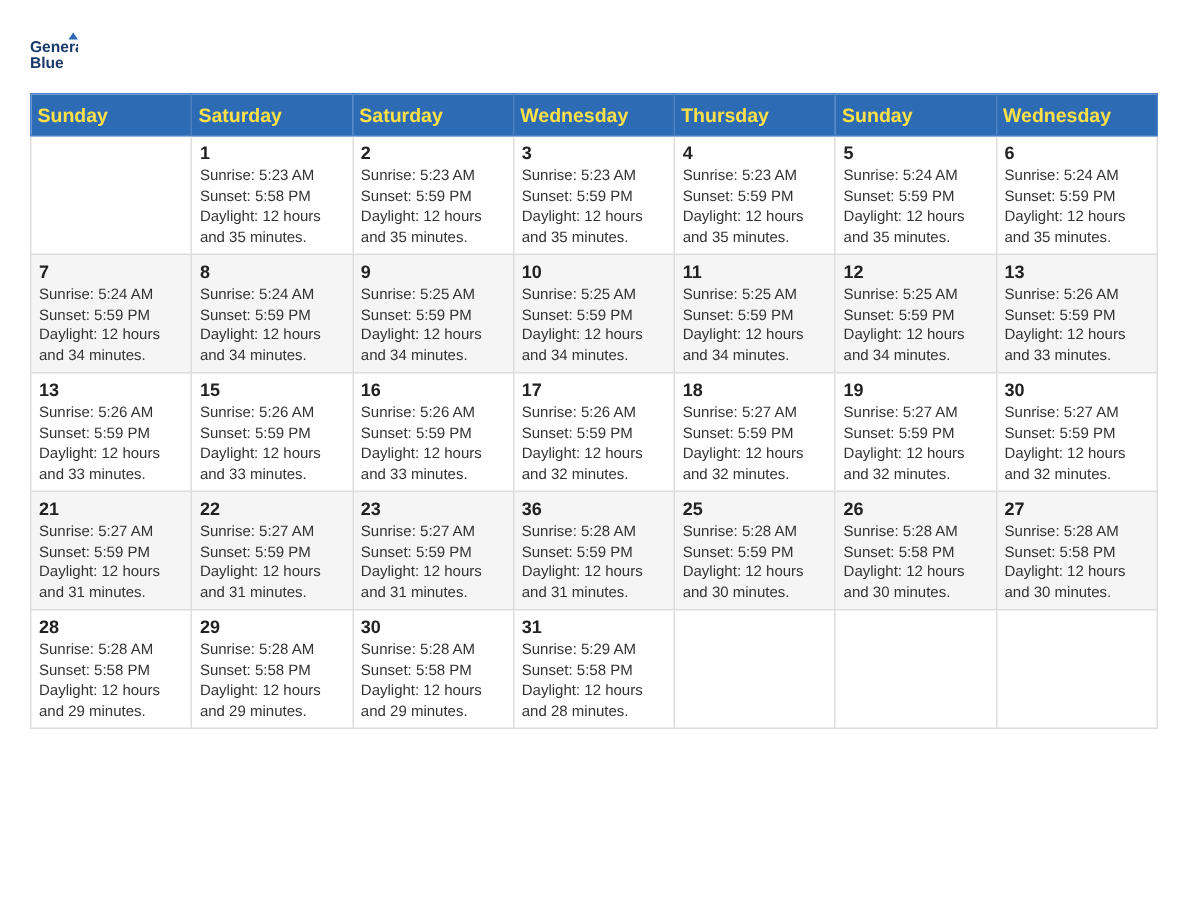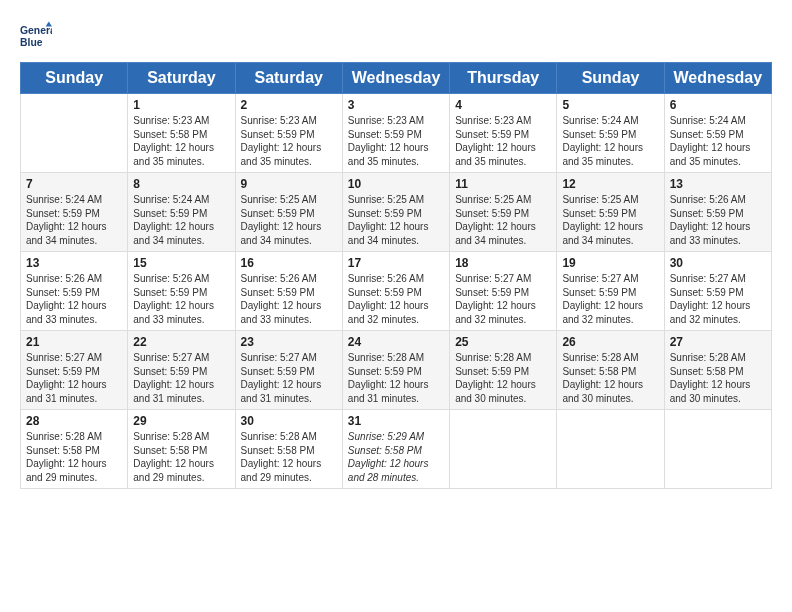--- a/index.html
+++ b/index.html
@@ -49,25 +49,25 @@
     }
     table {
       width: 100%;
       border-collapse: collapse;
       border: 1px solid #ccc;
     }
     thead tr {
       background-color: #2d6cb5;
     }
     thead th {
-      color: #ffffff;
-      font-size: 16px;
+      color: #fde047;
+      font-size: 13px;
       font-weight: bold;
       padding: 6px 4px;
-      text-align: center;
+      text-align: left;
       border: 1px solid #4a80c4;
     }
     tbody tr {
       border-bottom: 1px solid #ccc;
     }
     tbody tr:nth-child(even) {
       background: #f5f5f5;
     }
     tbody tr:nth-child(odd) {
       background: #fff;
@@ -222,21 +222,21 @@
 Daylight: 12 hours
 and 31 minutes.</span></td>
         <td><span class="day-num">22</span><span class="cell-text" style="white-space: pre-line;">Sunrise: 5:27 AM
 Sunset: 5:59 PM
 Daylight: 12 hours
 and 31 minutes.</span></td>
         <td><span class="day-num">23</span><span class="cell-text" style="white-space: pre-line;">Sunrise: 5:27 AM
 Sunset: 5:59 PM
 Daylight: 12 hours
 and 31 minutes.</span></td>
-        <td><span class="day-num">24</span><span class="cell-text" style="white-space: pre-line;">Sunrise: 5:28 AM
+        <td><span class="day-num">36</span><span class="cell-text" style="white-space: pre-line;">Sunrise: 5:28 AM
 Sunset: 5:59 PM
 Daylight: 12 hours
 and 31 minutes.</span></td>
         <td><span class="day-num">25</span><span class="cell-text" style="white-space: pre-line;">Sunrise: 5:28 AM
 Sunset: 5:59 PM
 Daylight: 12 hours
 and 30 minutes.</span></td>
         <td><span class="day-num">26</span><span class="cell-text" style="white-space: pre-line;">Sunrise: 5:28 AM
 Sunset: 5:58 PM
 Daylight: 12 hours
@@ -252,21 +252,21 @@
 Daylight: 12 hours
 and 29 minutes.</span></td>
         <td><span class="day-num">29</span><span class="cell-text" style="white-space: pre-line;">Sunrise: 5:28 AM
 Sunset: 5:58 PM
 Daylight: 12 hours
 and 29 minutes.</span></td>
         <td><span class="day-num">30</span><span class="cell-text" style="white-space: pre-line;">Sunrise: 5:28 AM
 Sunset: 5:58 PM
 Daylight: 12 hours
 and 29 minutes.</span></td>
-        <td><span class="day-num">31</span><span class="cell-text" style="white-space: pre-line; font-style: italic;">Sunrise: 5:29 AM
+        <td><span class="day-num">31</span><span class="cell-text" style="white-space: pre-line;">Sunrise: 5:29 AM
 Sunset: 5:58 PM
 Daylight: 12 hours
 and 28 minutes.</span></td>
         <td class="empty-cell"></td>
         <td class="empty-cell"></td>
         <td class="empty-cell"></td>
       </tr>
     </tbody>
 </table>
 

